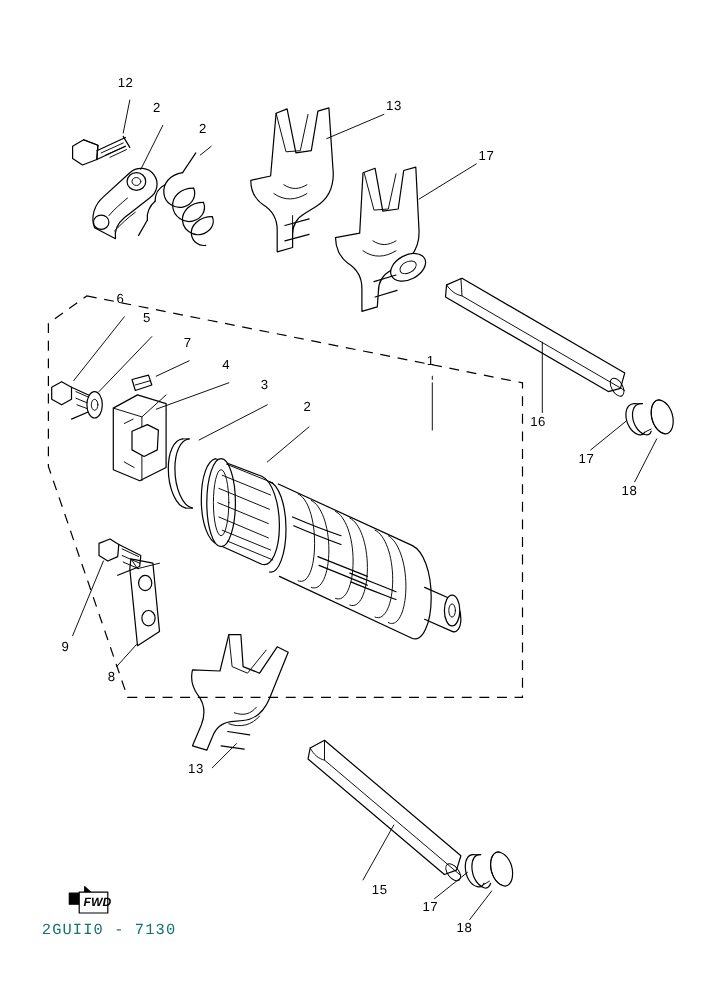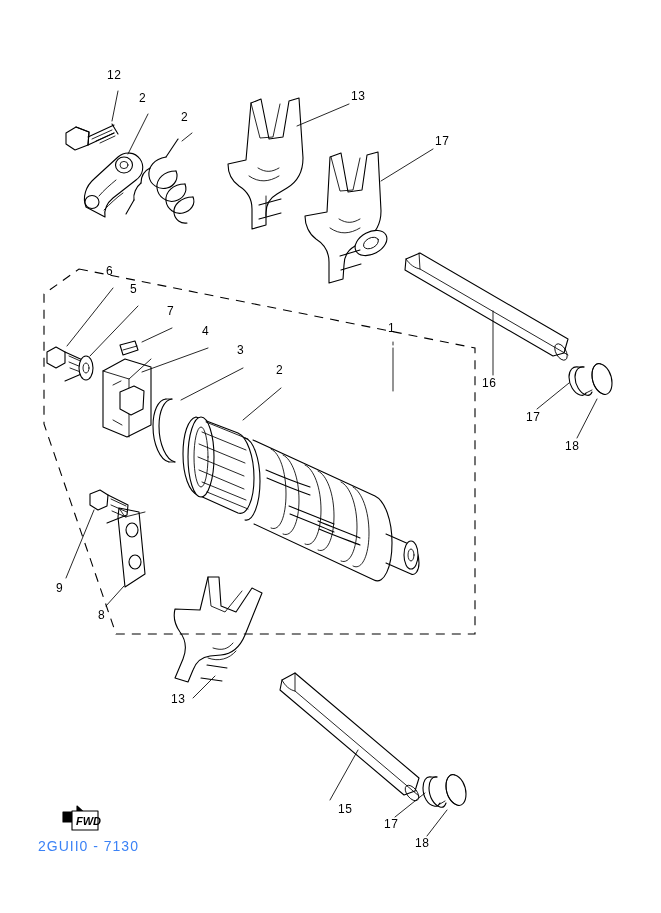--- a/index.html
+++ b/index.html
@@ -20,23 +20,23 @@
   .callout {
     position: absolute;
     font-family: "Liberation Sans", sans-serif;
     font-size: 12px;
     color: #000000;
     white-space: nowrap;
     letter-spacing: 0.5px;
   }
   .partcode {
     position: absolute;
-    font-family: Liberation Sans, sans-serif;
+    font-family: Liberation Mono, monospace;
     font-size: 14px;
-    color: #3b82f6;
+    color: #0f766e;
     letter-spacing: 1px;
     white-space: nowrap;
     text-align: center;
   }
   .fwd-label {
     position: absolute;
     font-family: "Liberation Sans", sans-serif;
     font-size: 11px;
     font-weight: bold;
     color: #000000;

